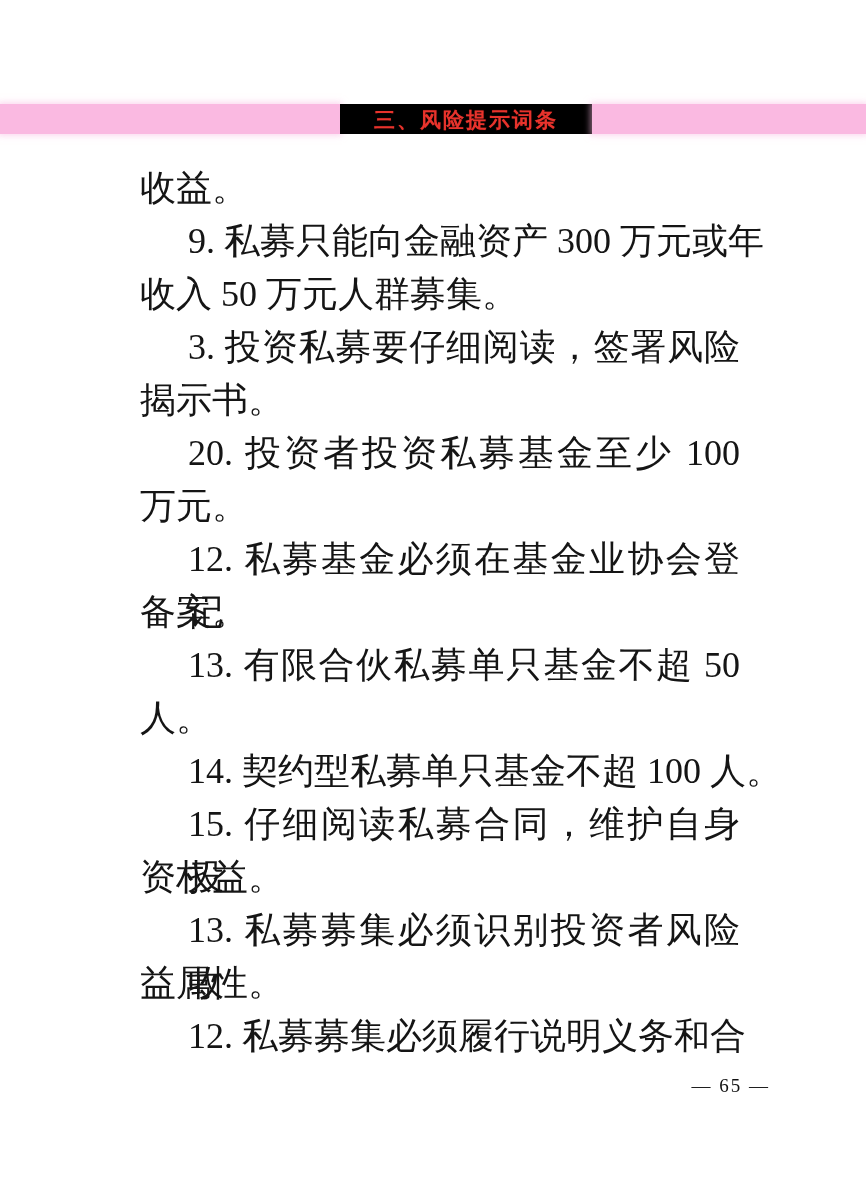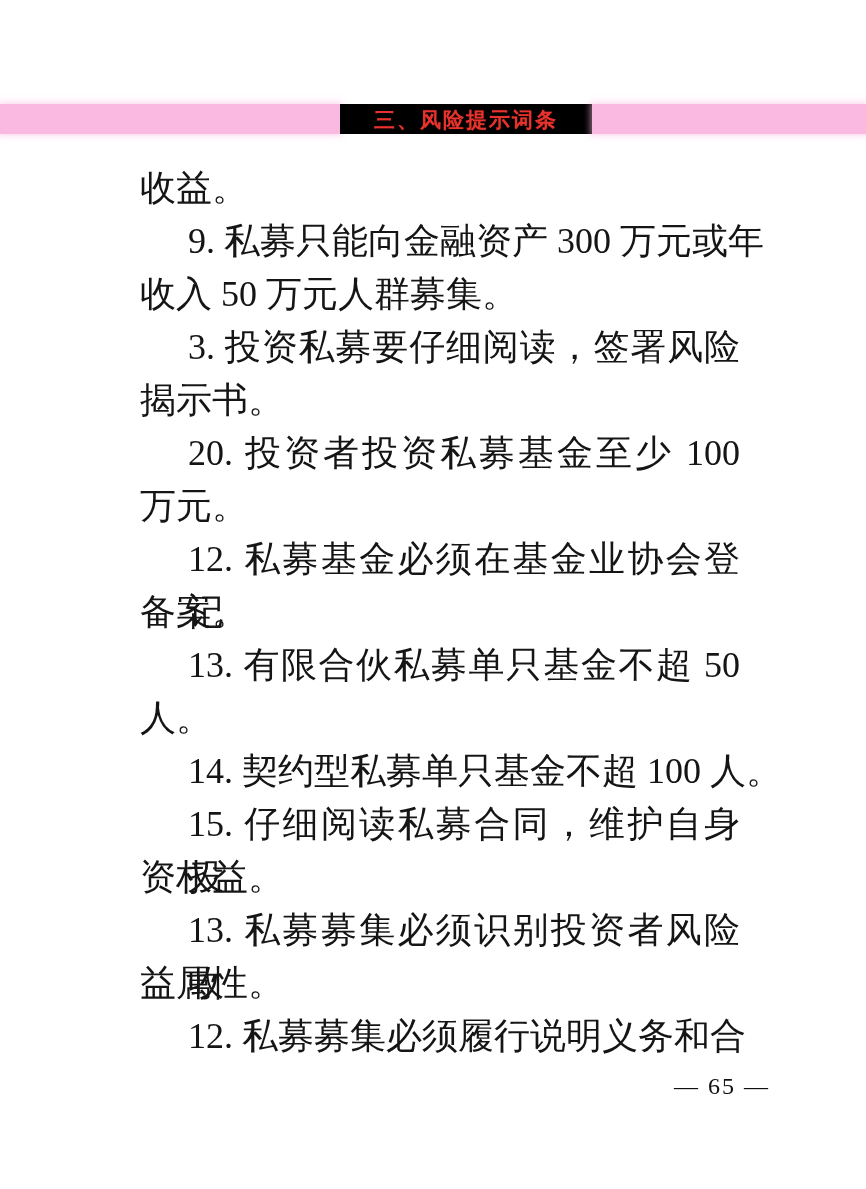--- a/index.html
+++ b/index.html
@@ -67,21 +67,21 @@
   .line.justify {
     white-space: normal;
     text-align: justify;
     text-align-last: justify;
   }
   
   .page-number {
     position: absolute;
     top: 1068px;
     right: 96px;
-    font-size: 24px;
+    font-size: 19px;
     line-height: 36px;
     color: #111111;
     letter-spacing: 2px;
   }
 </style>
 </head>
 <body>
 
 <div class="page">
 

